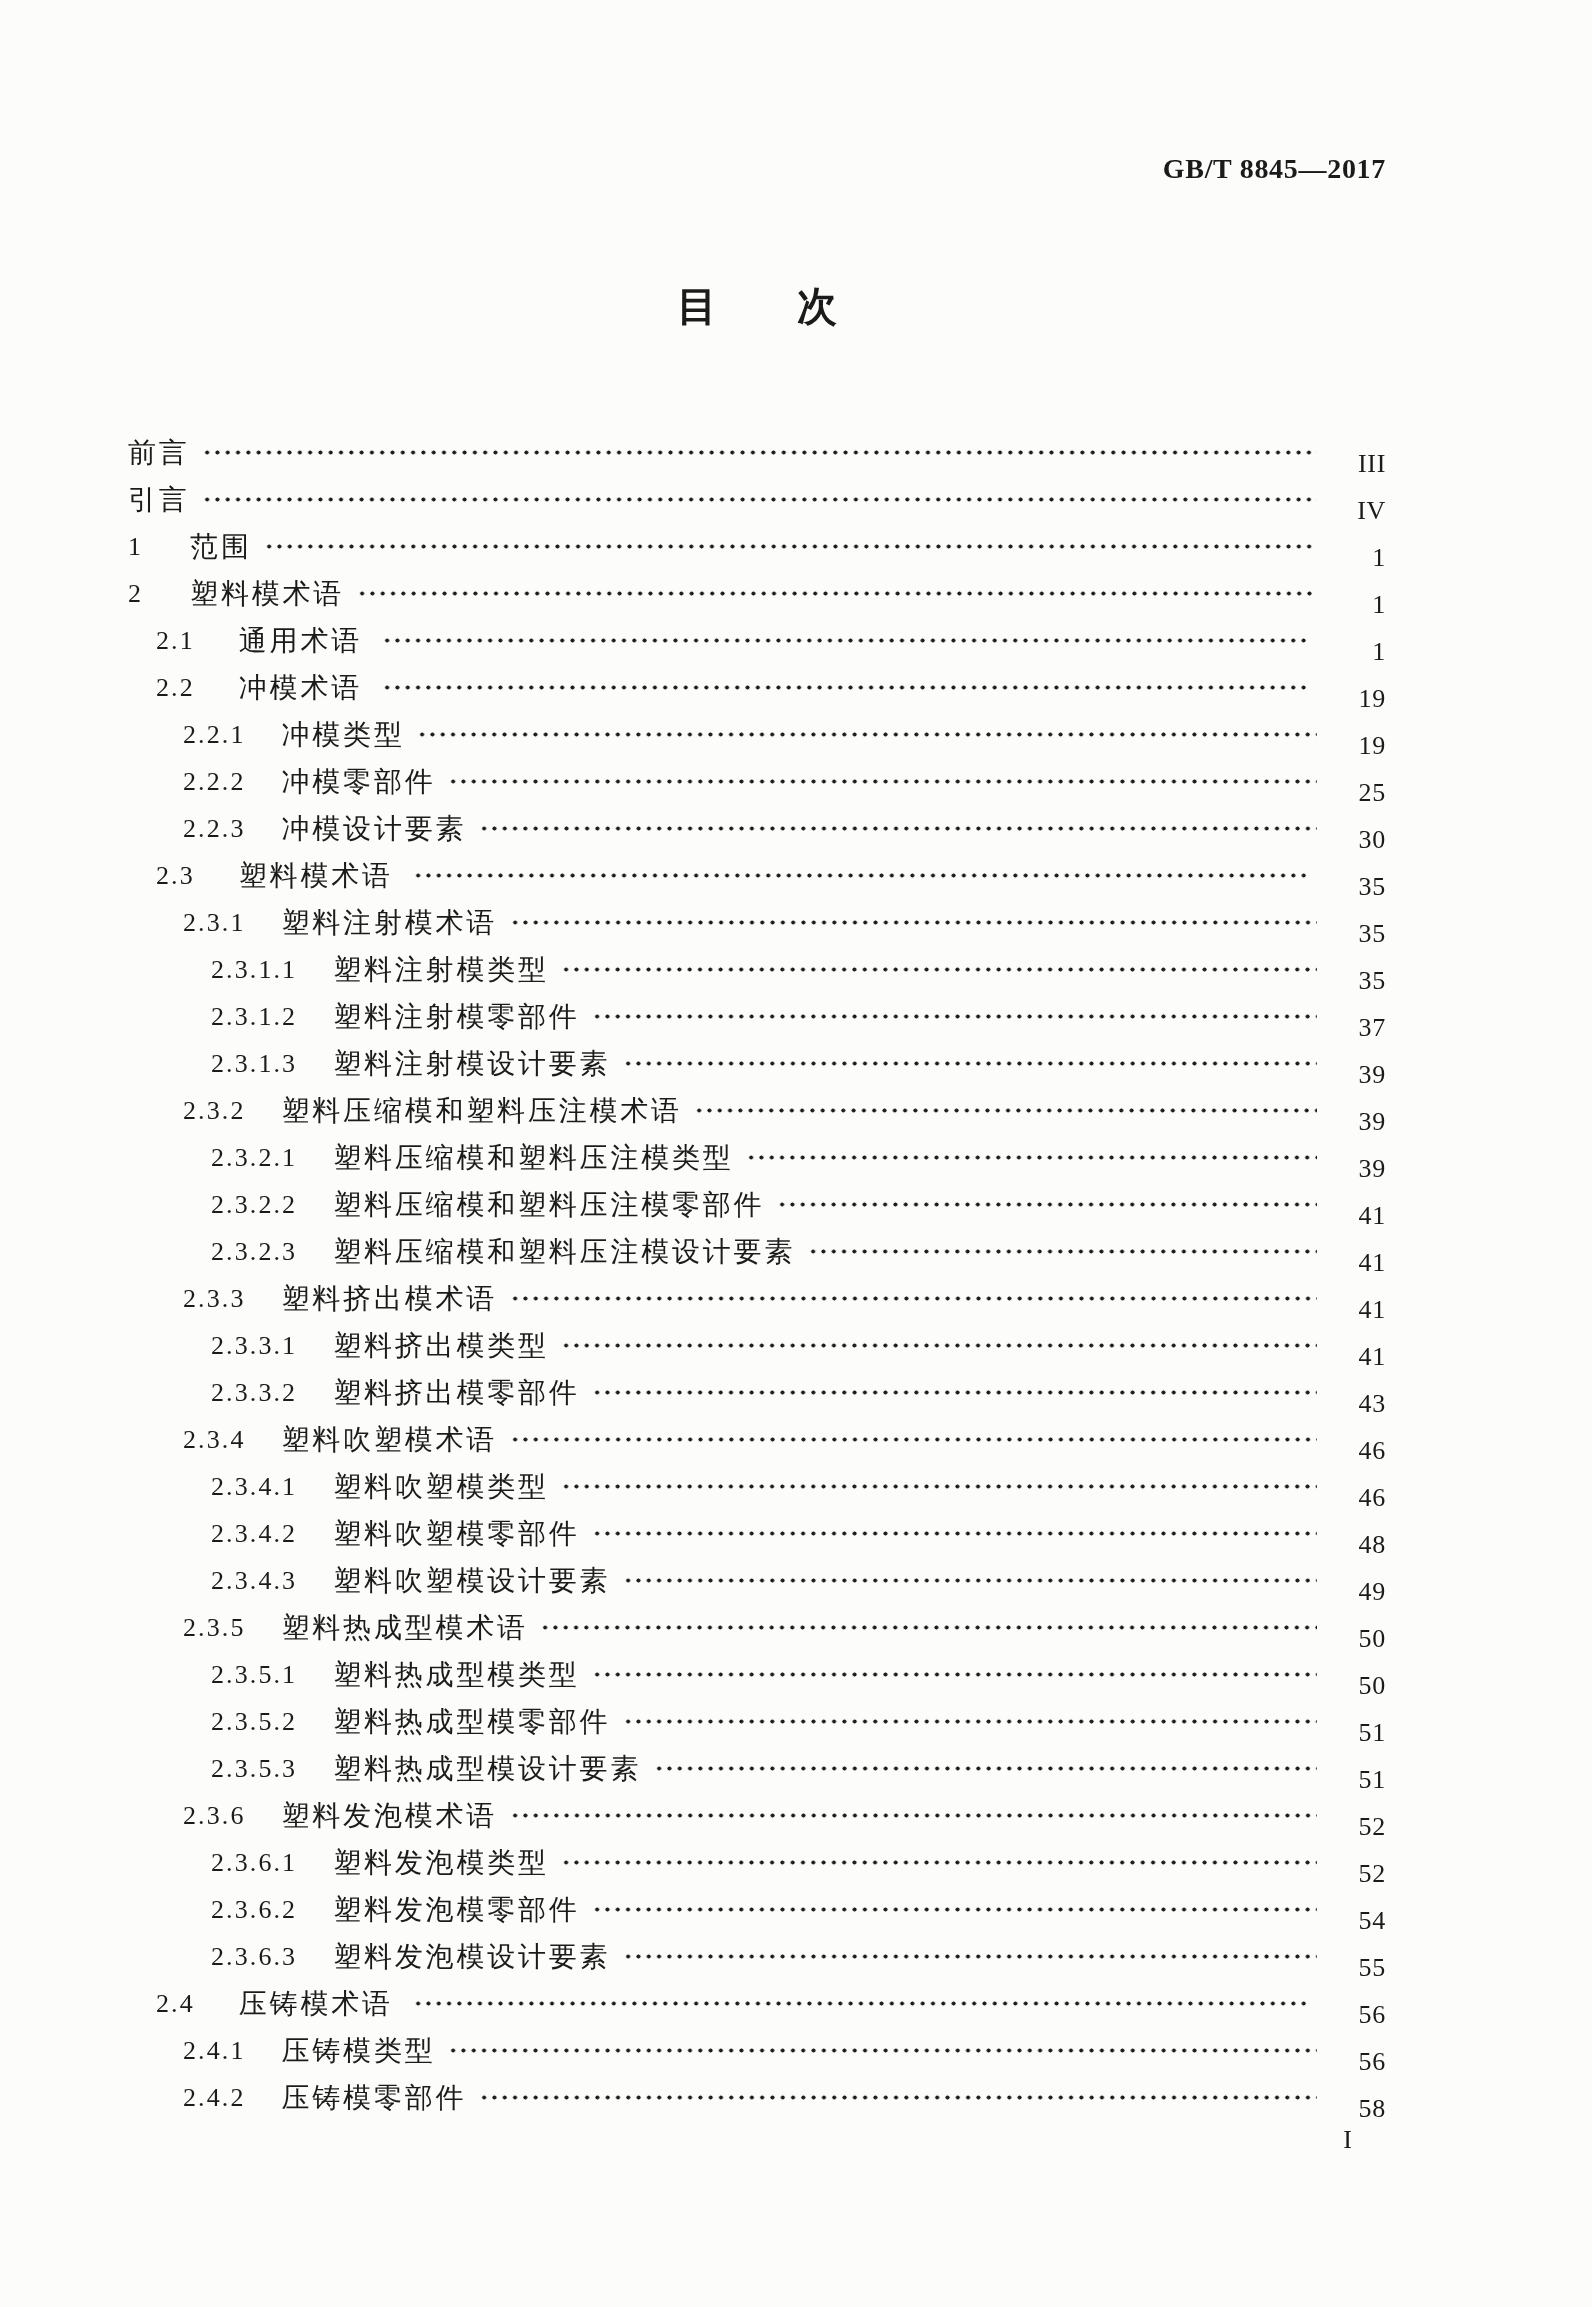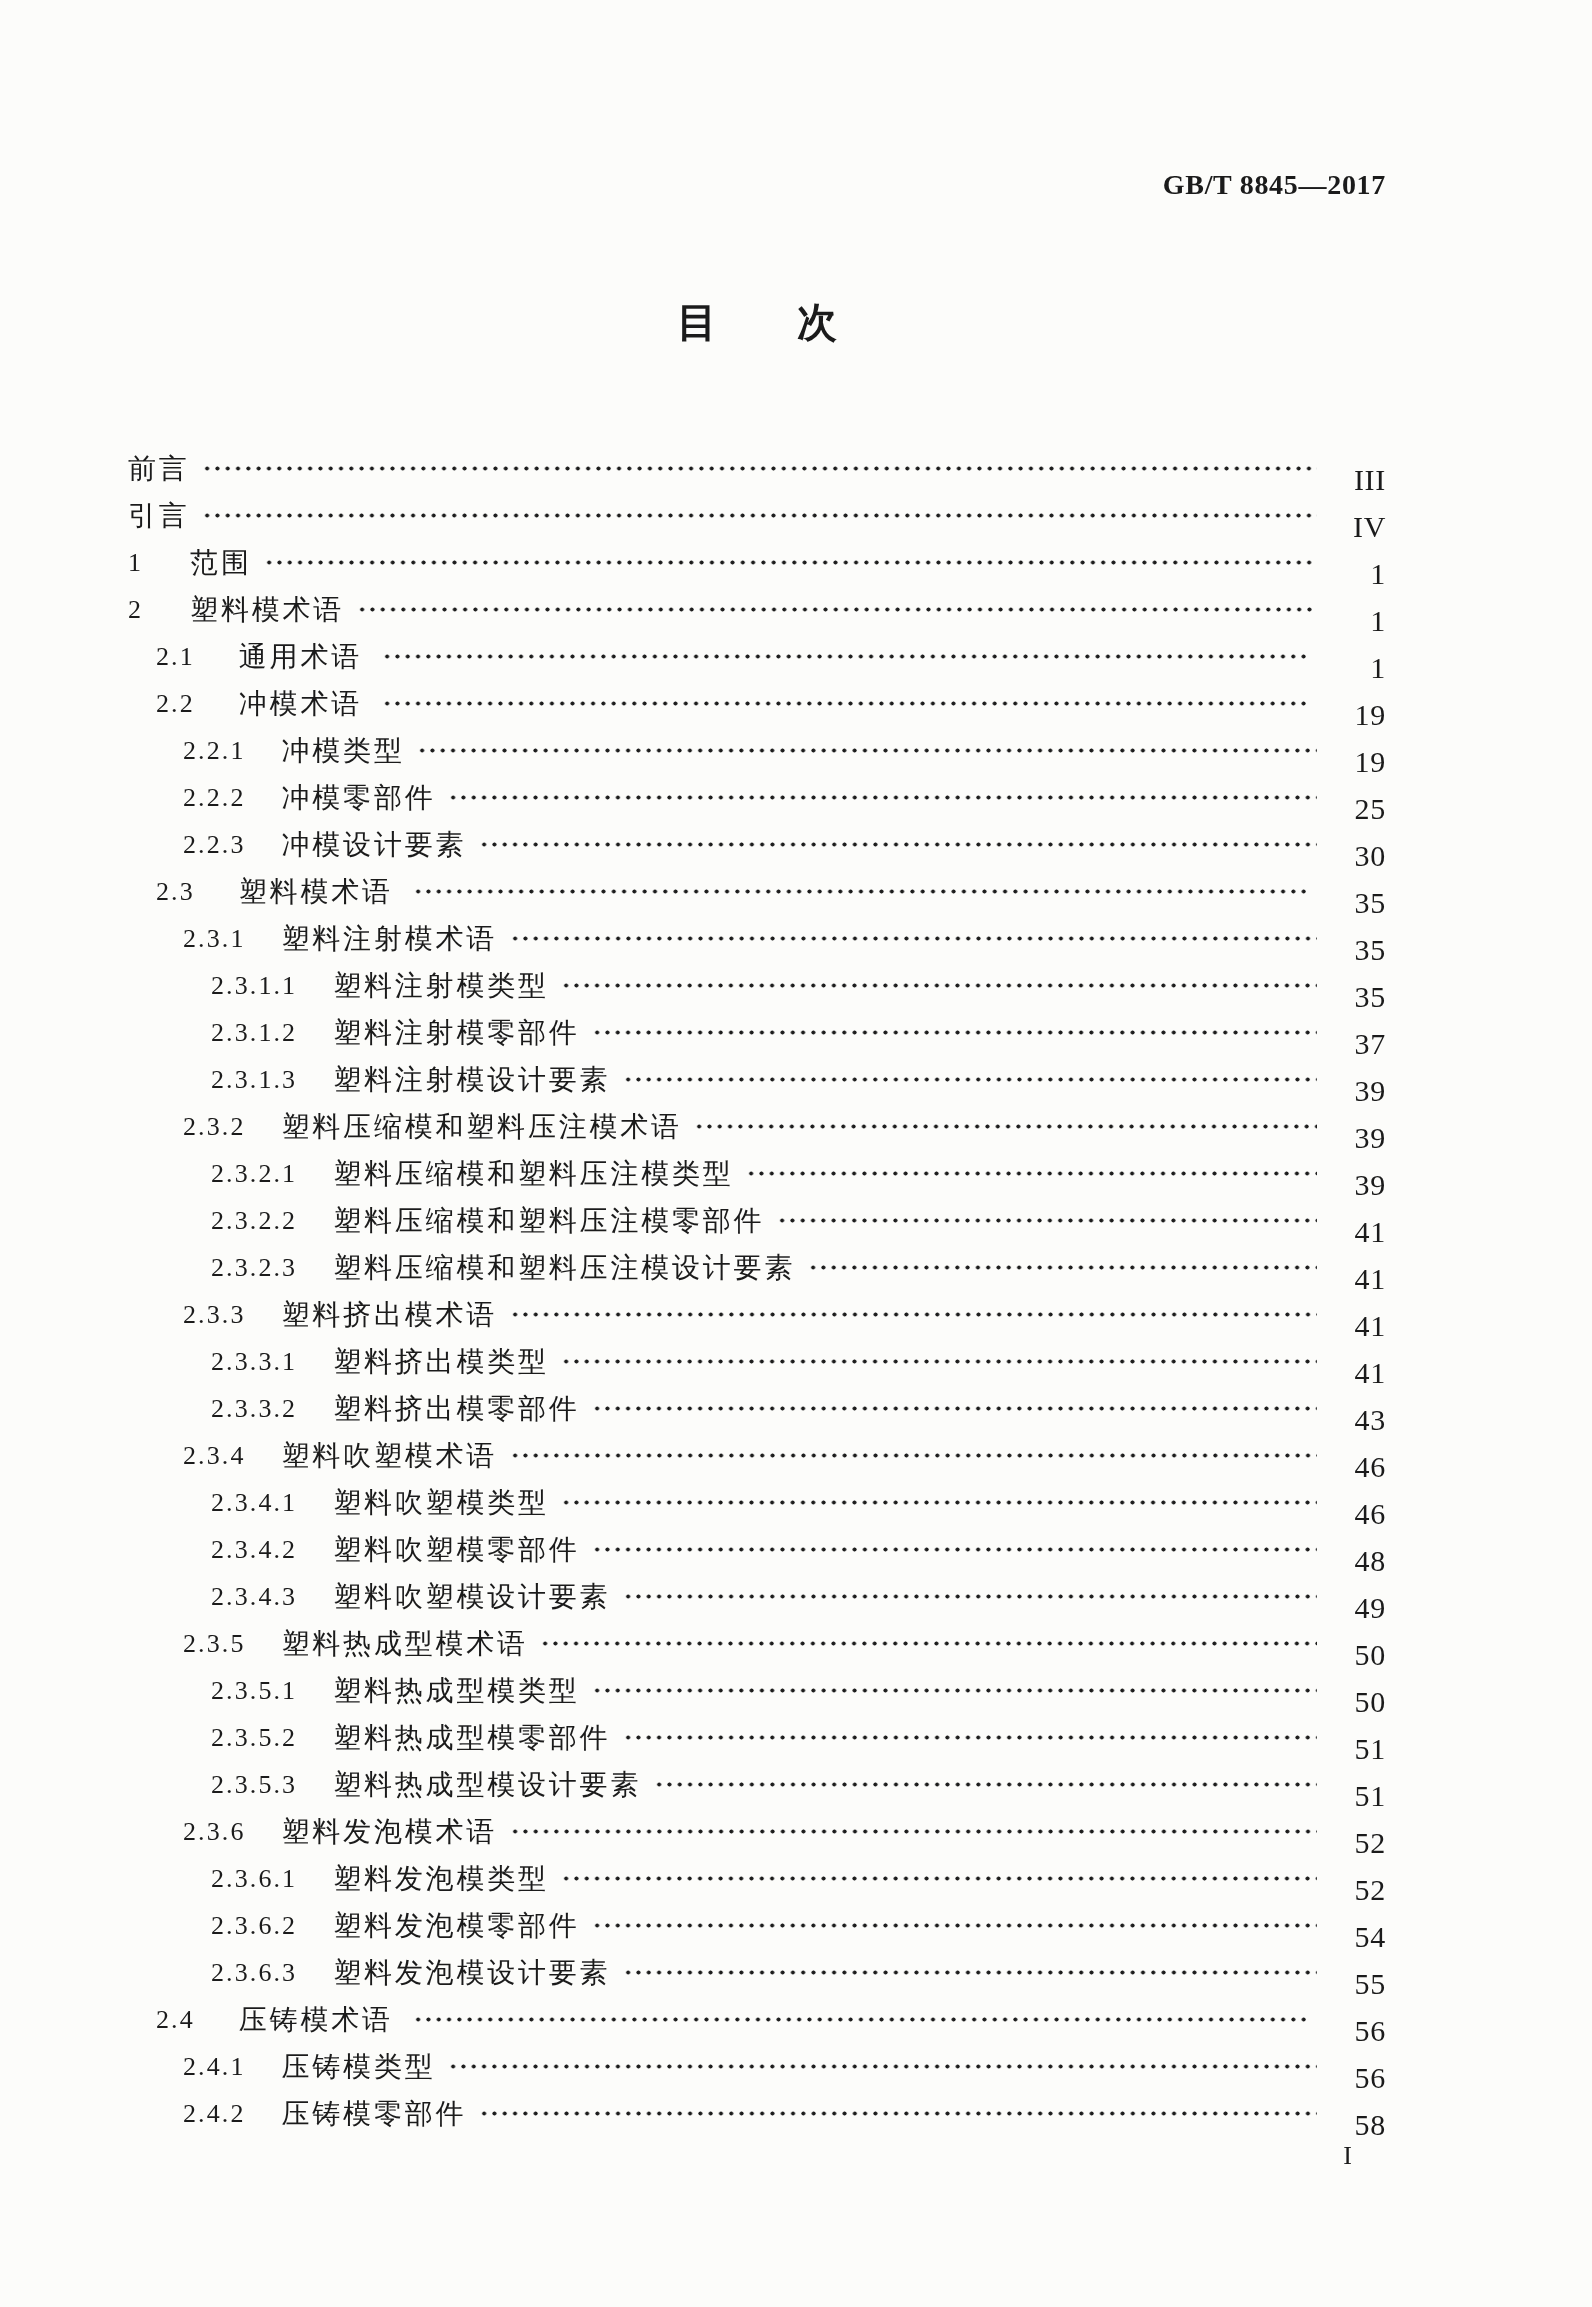--- a/index.html
+++ b/index.html
@@ -7,21 +7,21 @@
     padding: 0;
     background: #e8e8e8;
   }
   .page {
     position: relative;
     width: 1592px;
     height: 2307px;
     margin: 0 auto;
     background: #fcfcfa;
     box-sizing: border-box;
-    padding: 16px 206px 0 128px;
+    padding: 0 206px 0 128px;
     overflow: hidden;
     color: #1b1b1b;
     font-family: "Liberation Serif", "DejaVu Serif", serif;
   }
   .header {
     padding-top: 155px;
     text-align: right;
     font-weight: bold;
     font-size: 28px;
     line-height: 1;
@@ -69,21 +69,21 @@
     align-self: stretch;
     margin: 0 9.7px 0 12.4px;
     background-image: radial-gradient(circle, #1c1c1c 1.7px, rgba(0,0,0,0) 2.3px);
     background-size: 10.3px 100%;
     background-repeat: repeat-x;
     background-position: 0 center;
   }
   .toc-page {
     min-width: 59px;
     text-align: right;
-    font-size: 30px;
+    font-size: 26px;
     letter-spacing: 0.7px;
     white-space: nowrap;
     margin-top: 23px;
   }
   .footer {
     margin-top: 5.5px;
     text-align: right;
     padding-right: 34px;
     font-size: 26px;
     line-height: 1;

